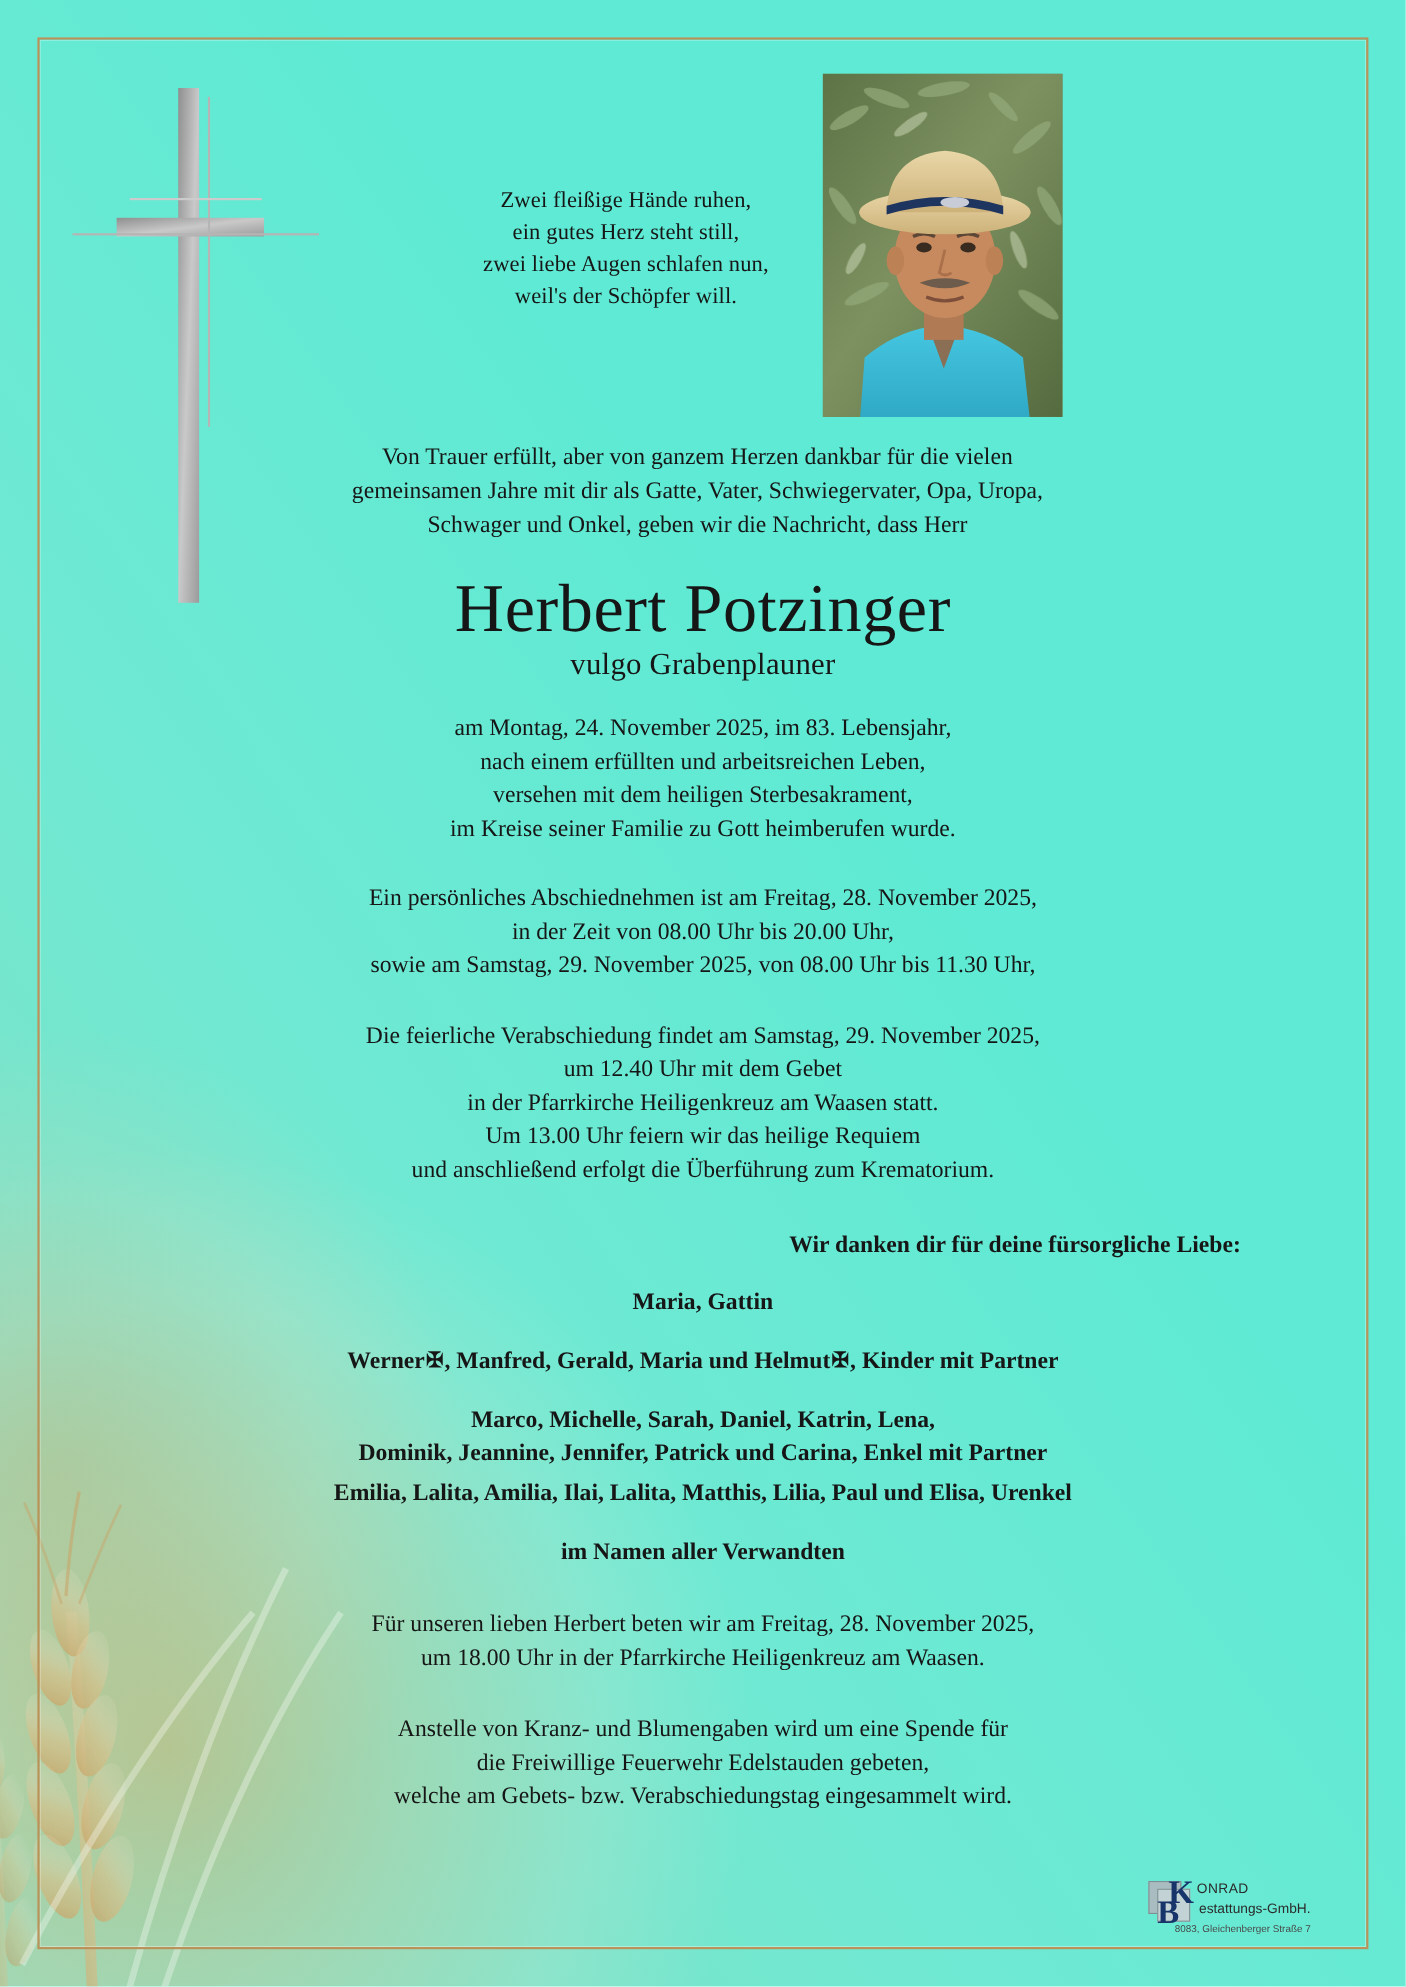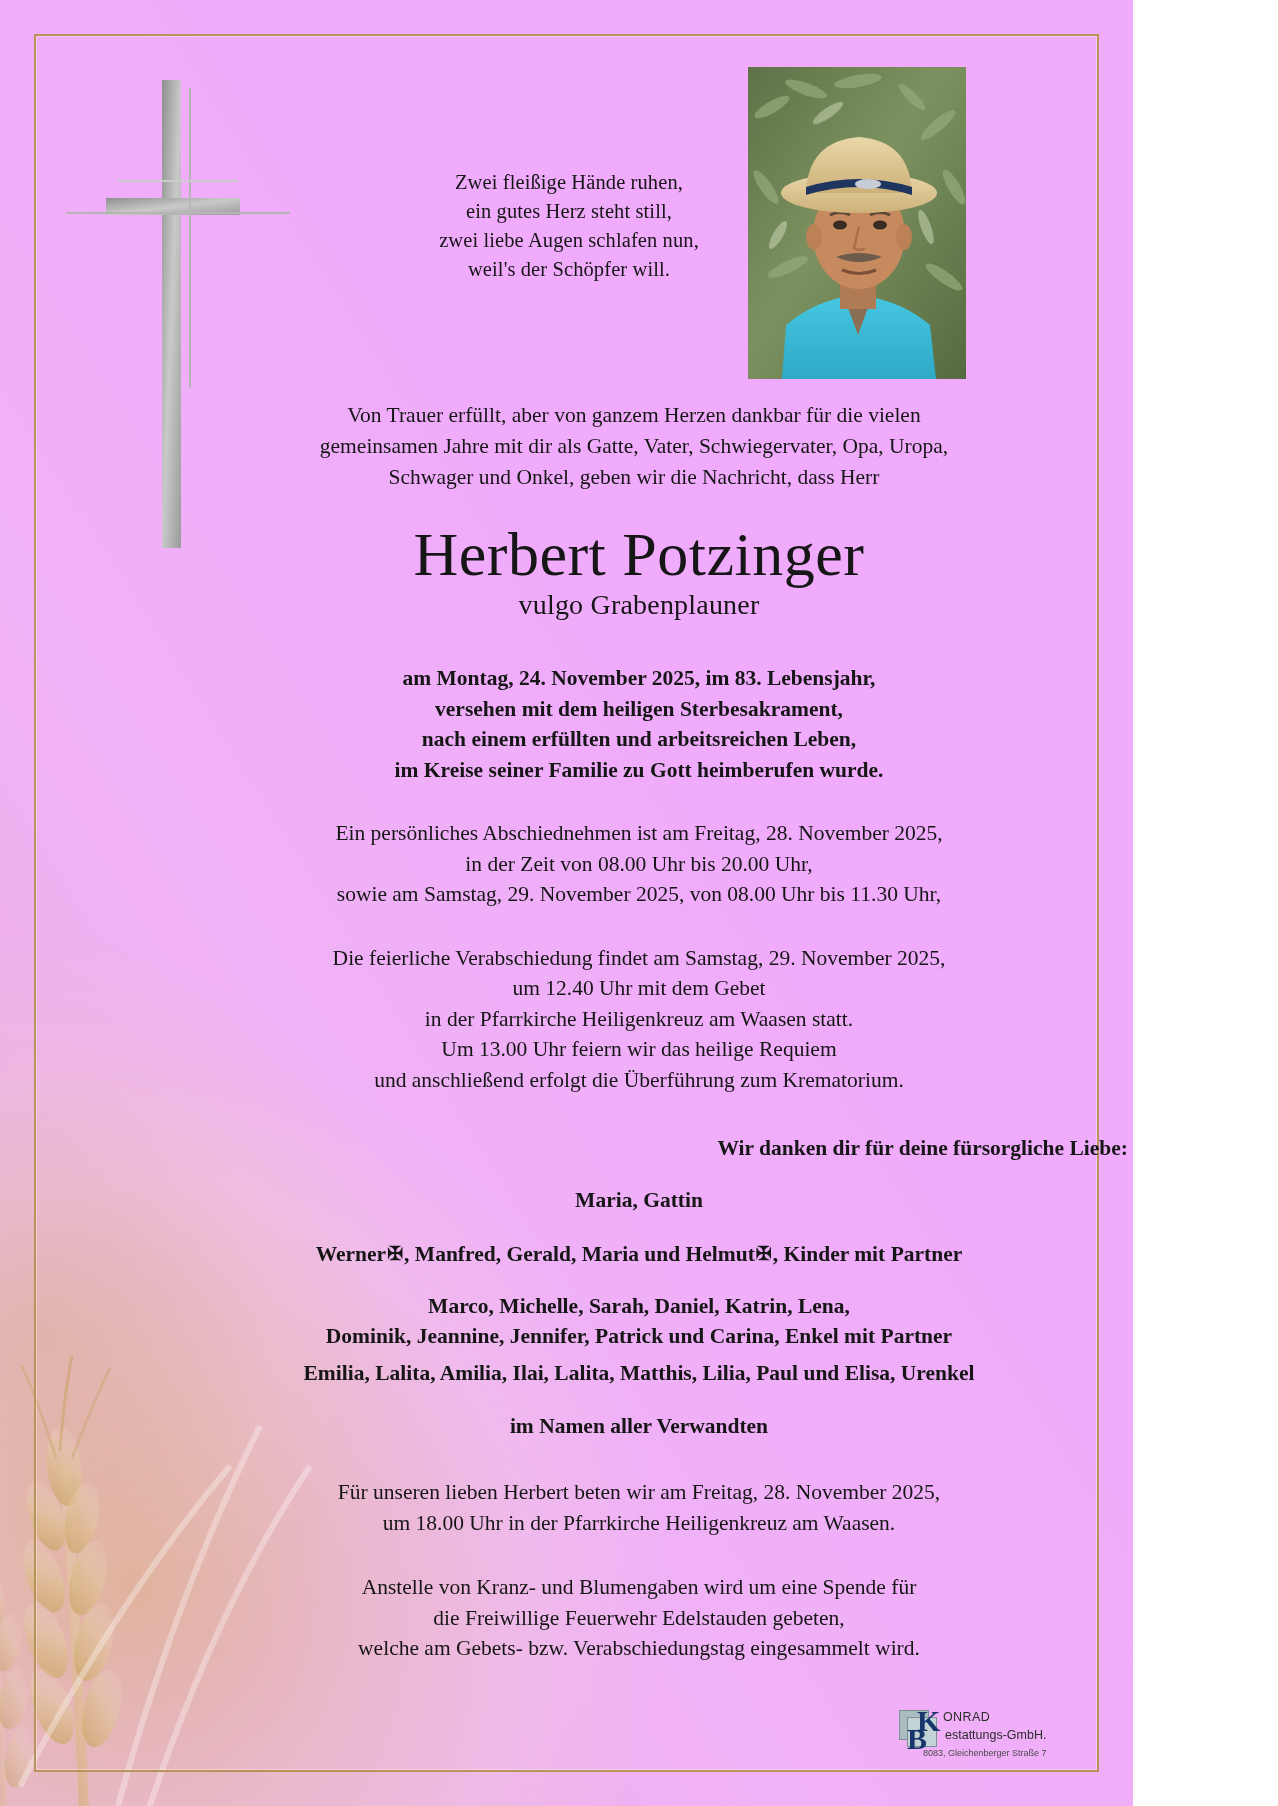--- a/index.html
+++ b/index.html
@@ -6,24 +6,24 @@
     margin: 0;
     padding: 0;
     background: #ffffff;
   }
   body {
     font-family: "Liberation Serif", "DejaVu Serif", serif;
   }
 
   .card {
     position: relative;
-    width: 1133px;
+    width: 1278px;
     height: 1806px;
     overflow: hidden;
-    background: #f0abfc;
+    background: #5eead4;
     box-sizing: border-box;
   }
 
   
   .bg-wash {
     position: absolute;
     inset: 0;
     background:
       radial-gradient(ellipse 680px 700px at 12% 88%, rgba(214,176,108,0.55) 0%, rgba(226,197,145,0.34) 32%, rgba(243,228,200,0.16) 58%, rgba(255,255,255,0) 78%),
       radial-gradient(ellipse 520px 560px at 4% 74%, rgba(198,156,85,0.34) 0%, rgba(233,208,165,0.16) 45%, rgba(255,255,255,0) 72%),
@@ -115,21 +115,21 @@
     margin-top: -2px;
     font-size: 28px;
     line-height: 36px;
     letter-spacing: 0.2px;
   }
 
   .block {
     font-size: 21.5px;
     line-height: 30.5px;
   }
-  .block.b-death   { margin-top: 40px; font-weight: bold; }
+  .block.b-death   { margin-top: 23px; }
   .block.b-viewing { margin-top: 33px; }
   .block.b-service { margin-top: 33px; }
   .block.b-prayer  { margin-top: 36px; }
   .block.b-dona    { margin-top: 34px; }
 
   .thanks {
     margin-top: 38px;
     font-size: 21.5px;
     line-height: 30px;
     font-weight: bold;
@@ -360,22 +360,22 @@
       <div>Von Trauer erfüllt, aber von ganzem Herzen dankbar für die vielen</div>
       <div>gemeinsamen Jahre mit dir als Gatte, Vater, Schwiegervater, Opa, Uropa,</div>
       <div>Schwager und Onkel, geben wir die Nachricht, dass Herr</div>
     </div>
 
     <div class="name">Herbert Potzinger</div>
     <div class="vulgo">vulgo Grabenplauner</div>
 
     <div class="block b-death">
       <div>am Montag, 24. November 2025, im 83. Lebensjahr,</div>
+      <div>nach einem erfüllten und arbeitsreichen Leben,</div>
       <div>versehen mit dem heiligen Sterbesakrament,</div>
-      <div>nach einem erfüllten und arbeitsreichen Leben,</div>
       <div>im Kreise seiner Familie zu Gott heimberufen wurde.</div>
     </div>
 
     <div class="block b-viewing">
       <div>Ein persönliches Abschiednehmen ist am Freitag, 28. November 2025,</div>
       <div>in der Zeit von 08.00 Uhr bis 20.00 Uhr,</div>
       <div>sowie am Samstag, 29. November 2025, von 08.00 Uhr bis 11.30 Uhr,</div>
     </div>
 
     <div class="block b-service">

